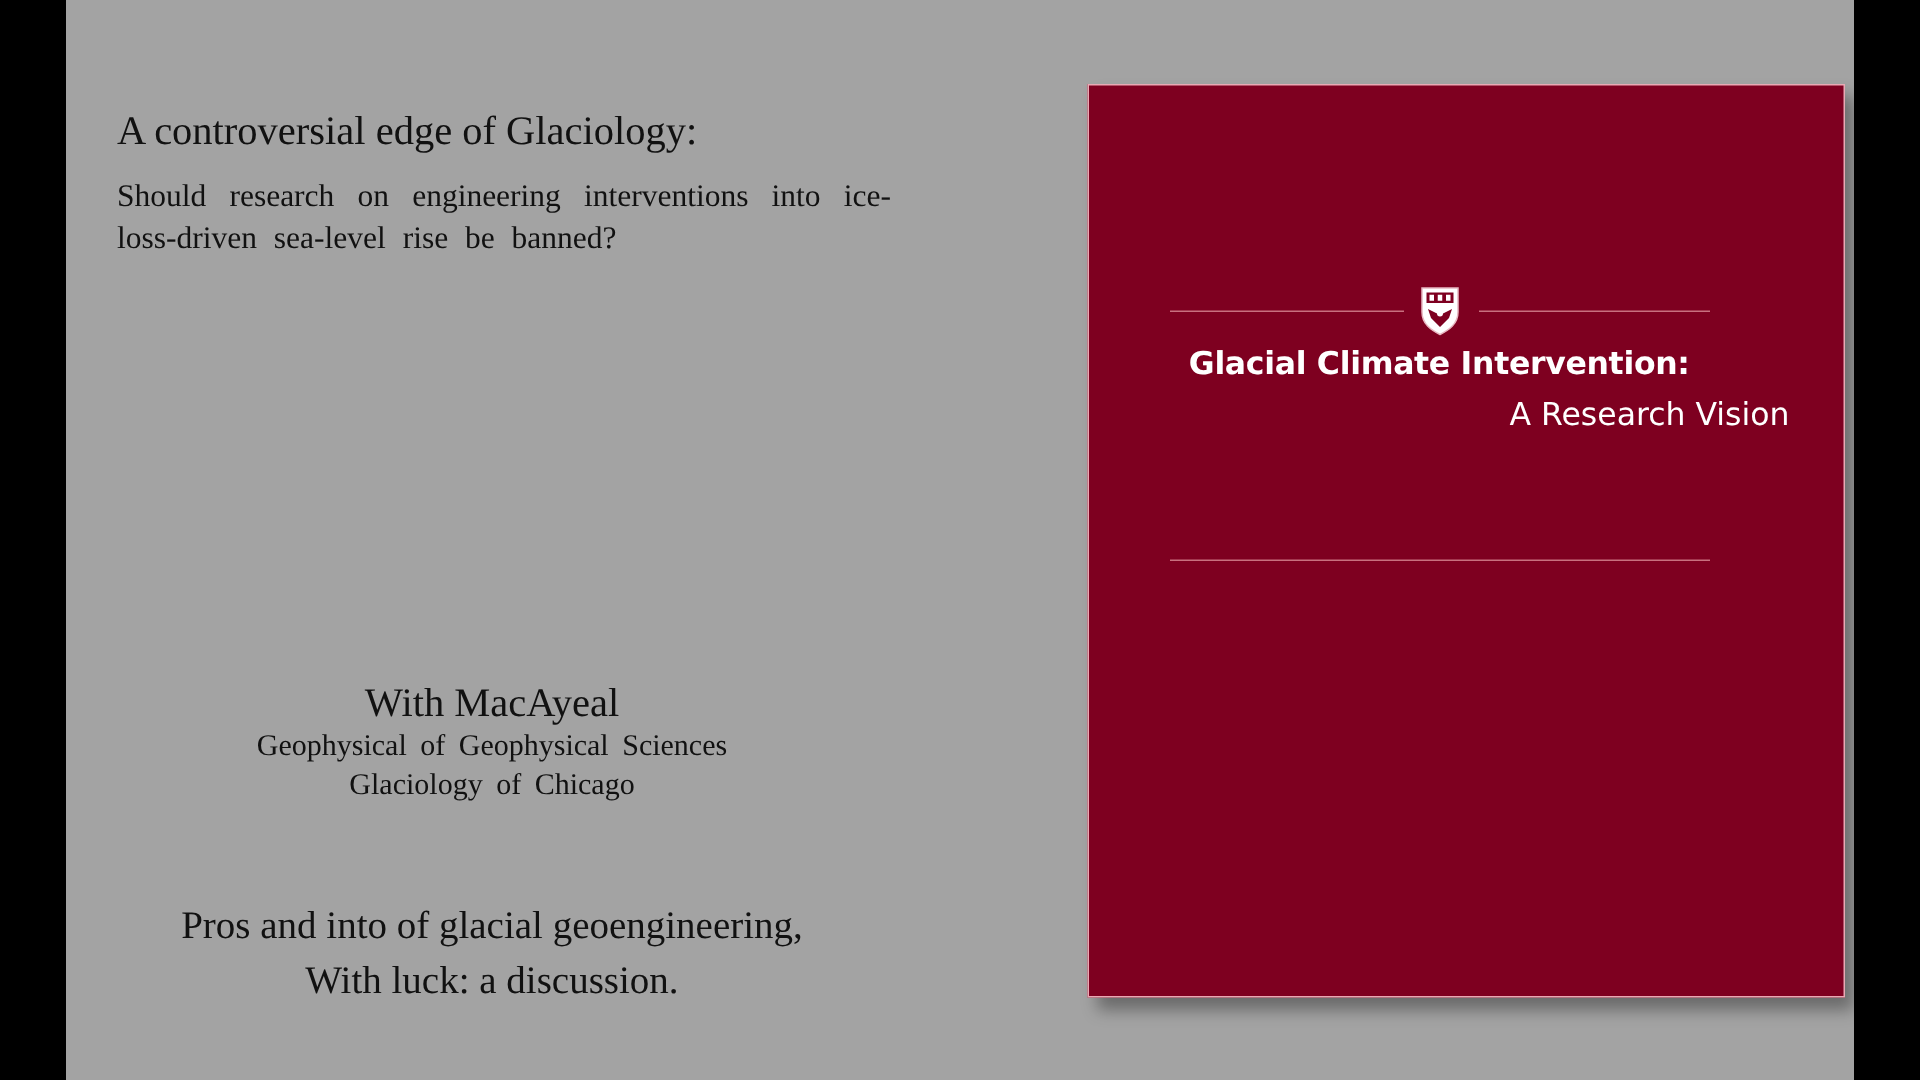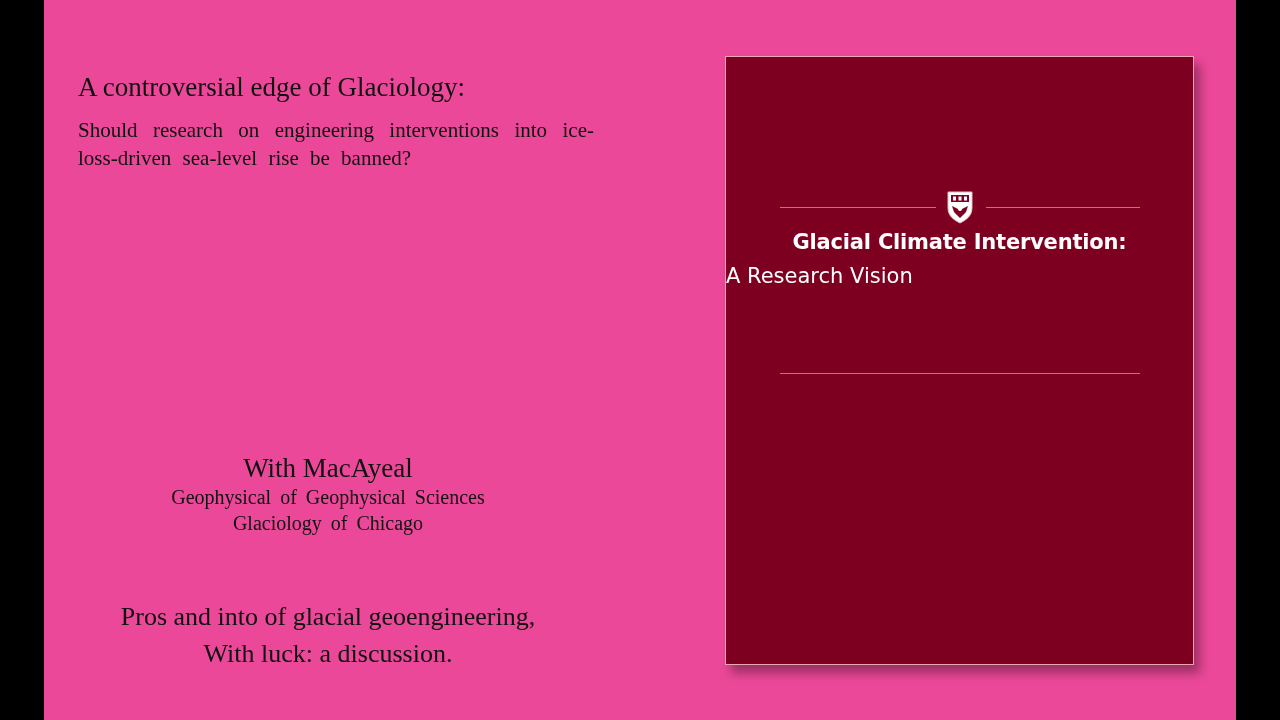--- a/index.html
+++ b/index.html
@@ -3,21 +3,21 @@
   <meta charset="utf-8">
   <style>
     html, body { margin: 0; padding: 0; }
     body {
       width: 1280px; height: 720px; overflow: hidden;
       background: #000000; position: relative;
       font-family: "Liberation Serif", serif;
     }
     .slide {
       position: absolute; left: 44px; top: 0; width: 1192px; height: 720px;
-      background: #ec4899;
+      background: #a3a3a3;
     }
     .title {
       position: absolute; left: 34px; top: 72px;
       font-size: 27px; color: #111; white-space: nowrap;
     }
     .question {
       position: absolute; left: 34px; top: 116px; width: 516px;
       font-size: 21px; line-height: 28px; color: #111;
       text-align: justify; text-align-last: left; word-spacing: 6px;
     }
@@ -29,33 +29,33 @@
     .author-line { font-size: 20px; line-height: 26px; word-spacing: 4px; }
     .closing {
       position: absolute; left: 14px; top: 598px; width: 540px;
       text-align: center; font-size: 26px; line-height: 37px; color: #111;
     }
     .cover {
       position: absolute; left: 681px; top: 56px; width: 467px; height: 607px;
       background: #7e0020;
       border: 1px solid #e9a9b4;
       box-shadow: 6px 8px 10px rgba(0,0,0,0.35);
-      font-family: "DejaVu Sans", sans-serif; color: #ffffff;
+      font-family: "DejaVu Sans", sans-serif; color: #ffffff; padding-left: 36px;
     }
     .rule { position: absolute; height: 1px; background: #c8707f; }
     .rule-left { left: 54px; top: 150px; width: 156px; }
     .rule-right { left: 260px; top: 150px; width: 154px; }
     .rule-bottom { left: 54px; top: 316px; width: 360px; }
     .crest { position: absolute; left: 220px; top: 133px; width: 28px; height: 34px; }
     .cover-title {
       position: absolute; left: 0; top: 173px; width: 467px; text-align: center;
       font-size: 21px; font-weight: bold; letter-spacing: -0.2px; white-space: nowrap;
     }
     .cover-subtitle {
-      position: absolute; left: 0; top: 207px; width: 467px; text-align: left;
+      position: absolute; left: 0; top: 207px; width: 467px; text-align: right;
       font-size: 21px; white-space: nowrap;
     }
     .cover-desc {
       position: absolute; left: 54px; top: 251px; width: 364px;
       font-size: 8.2px; line-height: 13.5px; color: #f1d6dc; font-weight: bold;
     }
   </style>
 </head>
 <body>
 

